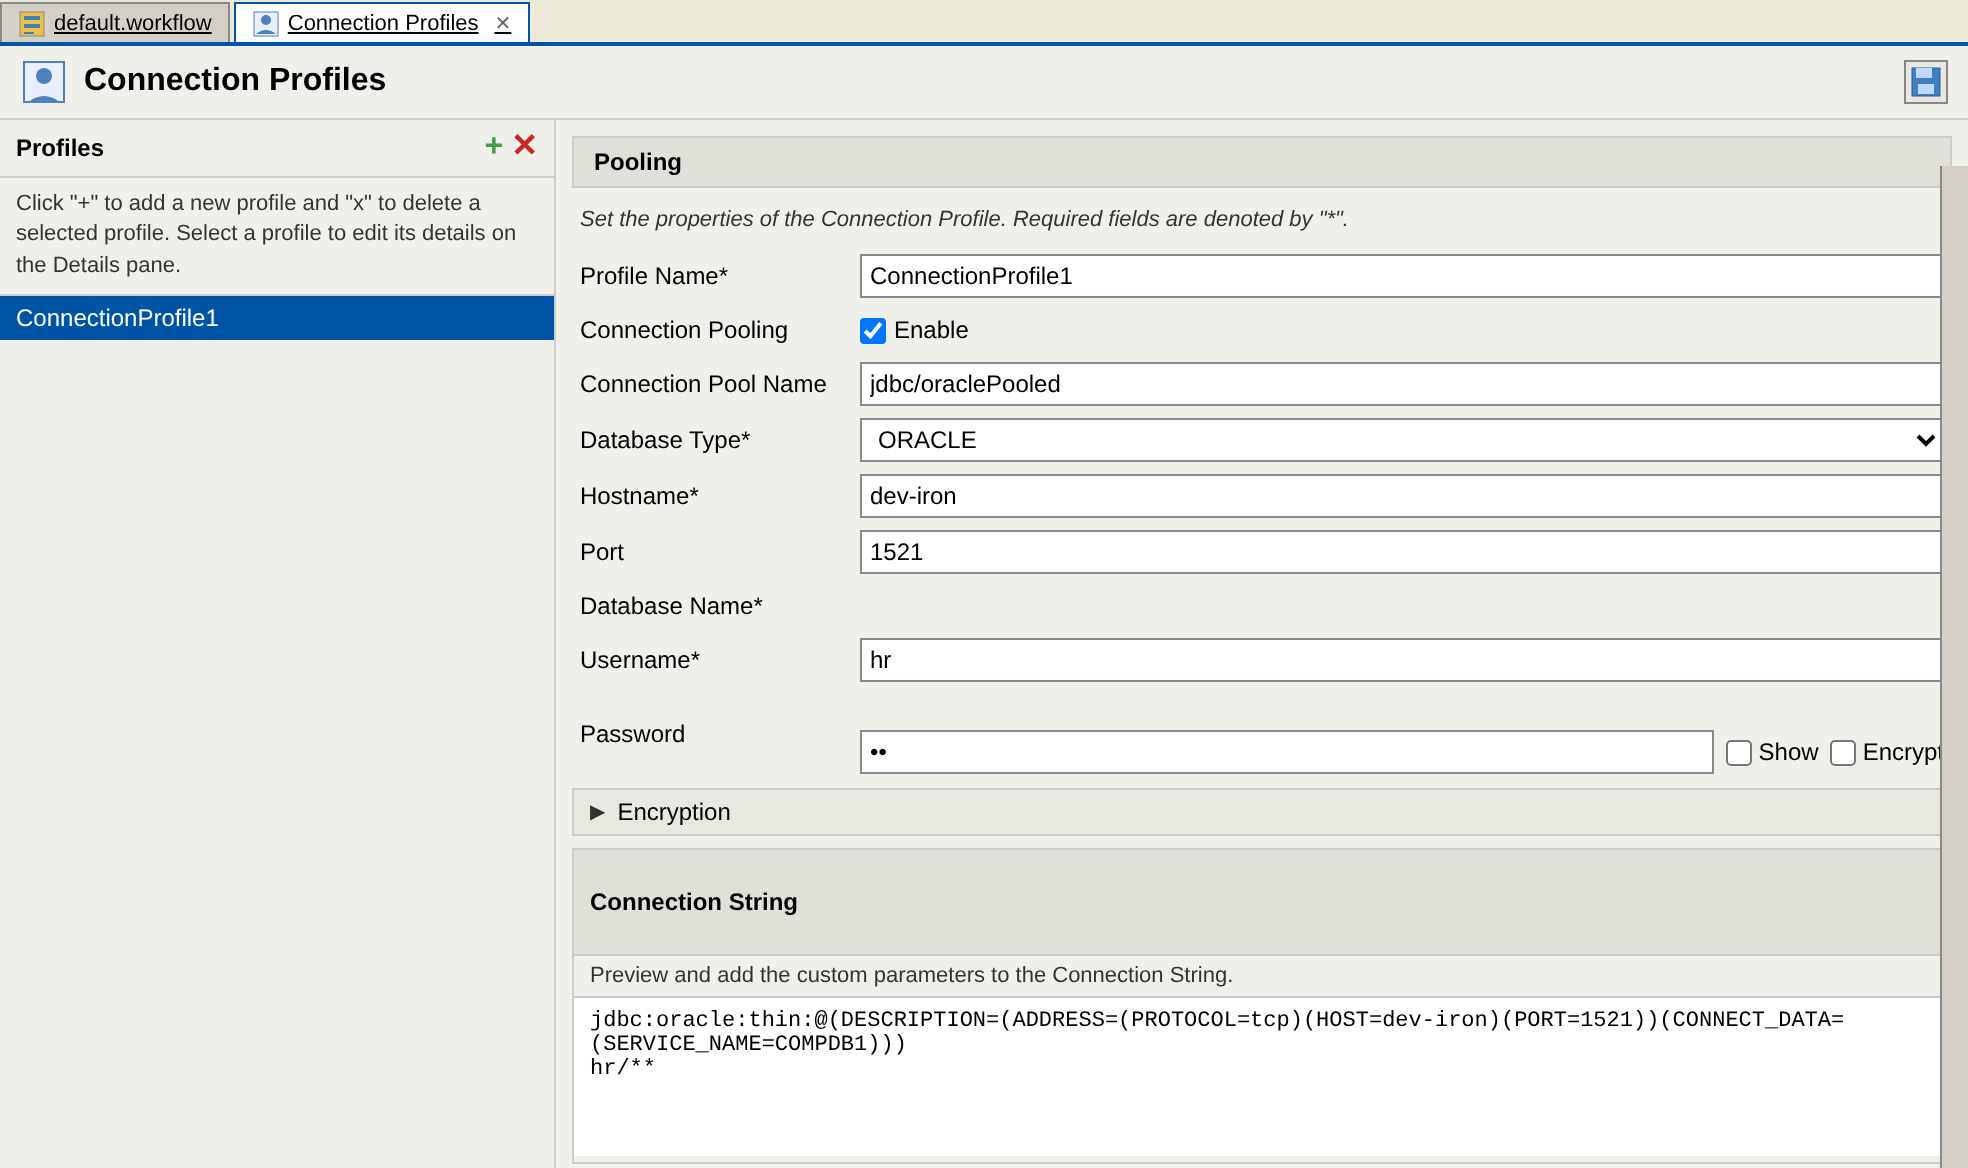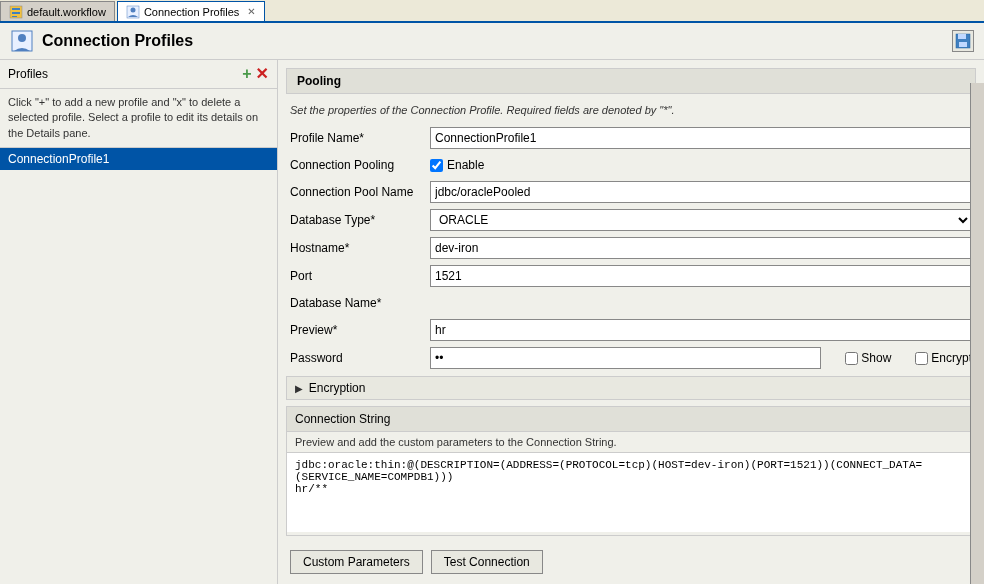--- a/index.html
+++ b/index.html
@@ -26,20 +26,21 @@
       align-items: center;
       padding: 2px 8px;
       border: 1px solid #888;
       border-bottom: none;
       background: #d4d0c8;
       height: 20px;
       cursor: pointer;
       font-size: 11px;
       gap: 4px;
       margin-right: 2px;
+      text-decoration: underline;
     }
     .tab.active {
       background: #ffffff;
       border-color: #0054a6;
       font-weight: normal;
     }
     .tab-icon {
       width: 14px;
       height: 14px;
     }
@@ -108,21 +109,21 @@
       flex-direction: column;
     }
     .profiles-header {
       display: flex;
       align-items: center;
       justify-content: space-between;
       padding: 6px 8px;
       border-bottom: 1px solid #ccc;
     }
     .profiles-title {
-      font-weight: normal;
+      font-weight: bold;
       font-size: 12px;
     }
     .profiles-actions {
       display: flex;
       gap: 4px;
     }
     .add-btn {
       color: #4a9a4a;
       font-size: 16px;
       cursor: pointer;
@@ -245,22 +246,23 @@
       display: flex;
       align-items: center;
       gap: 3px;
       font-size: 12px;
       white-space: nowrap;
     }
 
     .password-row {
       display: flex;
       align-items: center;
-      gap: 24px;
-      flex: 1;
+      gap: 6px;
+      flex: 1;
+      margin-top: 18px;
     }
     .password-input {
       flex: 1;
       height: 22px;
       border: 1px solid #888;
       background: white;
       padding: 0 4px;
       font-size: 12px;
     }
     .show-check, .encrypt-check {
@@ -289,23 +291,23 @@
       font-size: 10px;
       color: #333;
     }
 
     
     .conn-string-section {
       margin: 6px 8px;
       border: 1px solid #ccc;
     }
     .conn-string-header {
-      padding: 5px 8px;
+      padding: 19px 8px;
       background: #e0e0d8;
-      font-weight: normal;
+      font-weight: bold;
       font-size: 12px;
       border-bottom: 1px solid #ccc;
     }
     .conn-string-desc {
       padding: 4px 8px;
       font-size: 11px;
       color: #333;
     }
     .conn-string-textarea {
       width: 100%;
@@ -469,21 +471,21 @@
             <input type="text" class="text-input" value="1521" style="">
           </div>
         </div>
 
 
         <div class="form-row">
           <span class="form-label">Database Name*</span>
         </div>
 
         <div class="form-row">
-          <span class="form-label">Preview*</span>
+          <span class="form-label">Username*</span>
           <div class="form-field">
             <input type="text" class="text-input" value="hr" style="">
           </div>
         </div>
 
         <div class="form-row">
           <span class="form-label">Password</span>
           <div class="form-field">
             <div class="password-row">
               <input type="password" class="password-input" value="**" style="">

